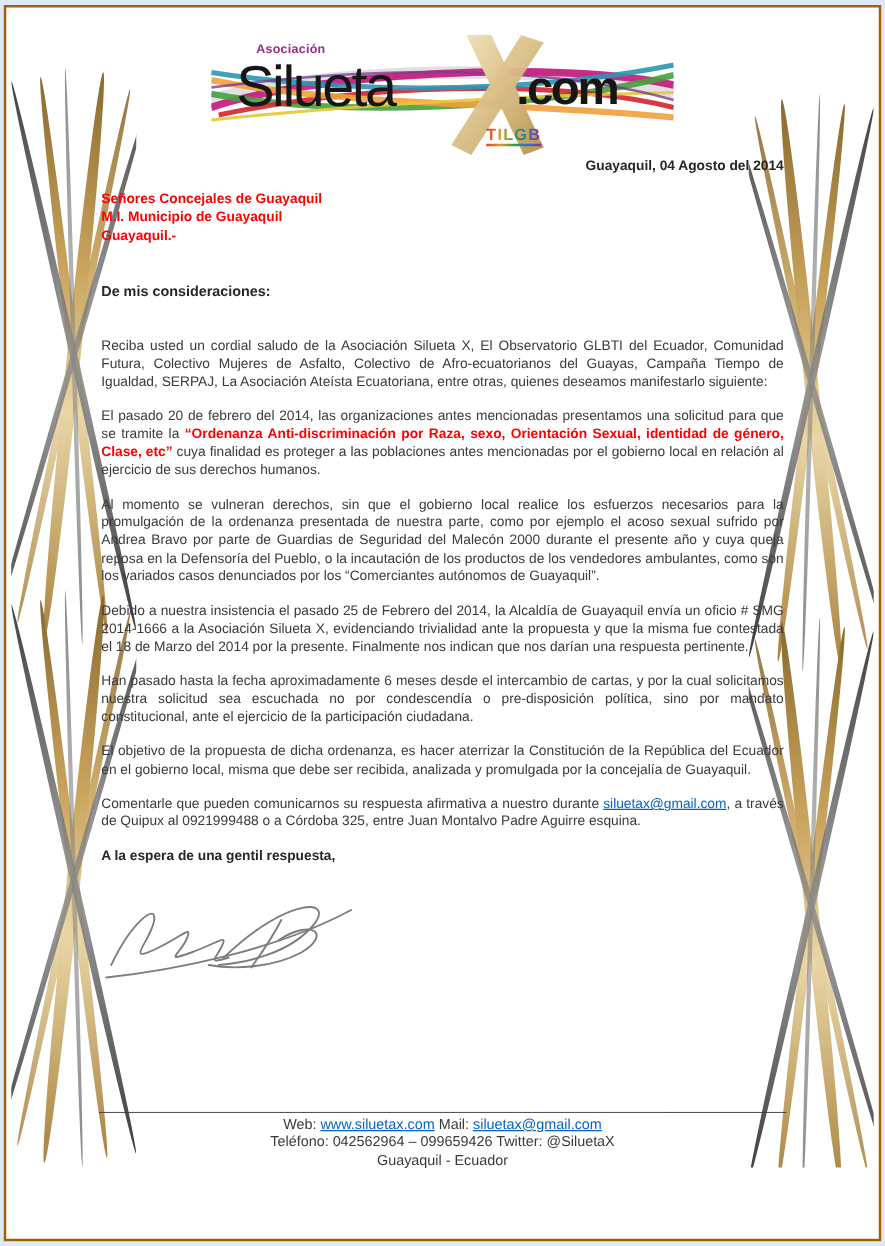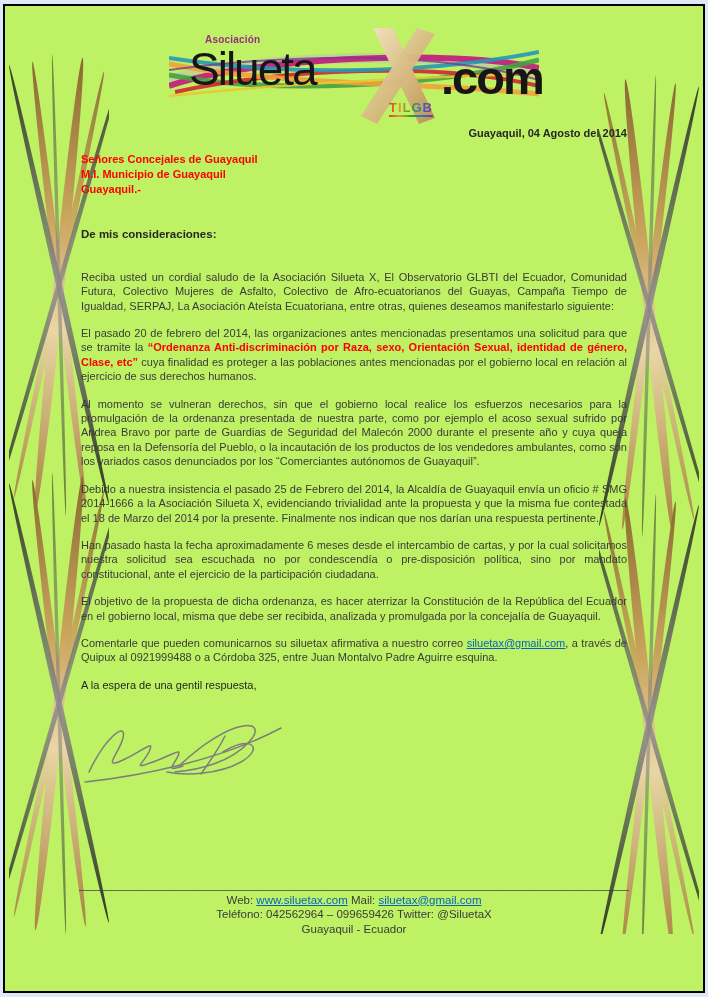--- a/index.html
+++ b/index.html
@@ -5,59 +5,59 @@
   * { margin:0; padding:0; box-sizing:border-box; }
   html,body { background:#eef3fb; }
   body { font-family:"Liberation Sans", sans-serif; }
 
   .frame {
     position:relative; width:708px; height:997px;
     background:#dfe8f7; overflow:hidden;
   }
   .page {
     position:absolute; left:3px; top:4px; right:3px; bottom:4px;
-    background:#bef264; border:2px solid #000000; overflow:hidden;
+    background:#ffffff; border:2px solid #a16207; overflow:hidden;
   }
 
   
   .ornament { position:absolute; top:48px; width:100px; height:880px; z-index:1; }
   .ornament.left  { left:4px; }
   .ornament.right { right:4px; transform:scaleX(-1); }
 
   
   .logo { position:absolute; left:50%; top:22px; transform:translateX(-50%);
           width:330px; height:100px; z-index:3; }
   .logo .swoosh { position:absolute; left:-20px; top:0; }
   .logo .asociacion { position:absolute; left:16px; top:6px;
         font-size:10px; font-weight:bold; color:#9c2a86; letter-spacing:.2px; }
   .logo .silueta { position:absolute; left:0px; top:14px;
         font-size:46px; font-weight:normal; color:#161616; letter-spacing:-2px; }
   .logo .xmark { position:absolute; left:170px; top:0px; }
-  .logo .dotcom { position:absolute; left:252px; top:22px;
-        font-size:47px; font-weight:bold; color:#161616; letter-spacing:-2px; }
+  .logo .dotcom { position:absolute; left:224px; top:22px;
+        font-size:38px; font-weight:bold; color:#161616; letter-spacing:-2px; }
   .logo .tilgb { position:absolute; left:200px; top:72px;
         font-size:13px; font-weight:bold; letter-spacing:1px;
         color:#c2388e;
         background:linear-gradient(90deg,#d93a2e,#e8952c,#3f9c35,#2a6fd4,#8e2d8e);
         -webkit-background-clip:text; background-clip:text;
         -webkit-text-fill-color:transparent;
         border-bottom:2px solid;
         border-image:linear-gradient(90deg,#d93a2e,#e8952c,#3f9c35,#2a6fd4,#8e2d8e) 1; }
 
   
   .content { position:absolute; left:76px; right:76px; top:120px; z-index:2;
              color:#3a3a3a; font-size:11px; line-height:14.4px; }
   .date { text-align:right; font-weight:bold; color:#262626; margin-bottom:12px; }
   .recipients { margin-bottom:30px; }
   .recipients div { font-weight:bold; color:#ff0000; line-height:15px; }
   .salutation { font-weight:bold; color:#262626; margin-bottom:28px; font-size:11.5px; }
   .para { text-align:justify; margin-bottom:13px; }
   .para .hl { font-weight:bold; color:#ff0000; }
   .para a, .flink { color:#0563c1; text-decoration:underline; cursor:pointer; }
-  .closing { font-weight:normal; color:#262626; margin-top:11px; }
+  .closing { font-weight:bold; color:#262626; margin-top:11px; }
   .sig-img { margin:16px 0 0 0; }
   .signer div { font-weight:bold; color:#ff0000; line-height:14px; }
 
   
   .footer { position:absolute; left:74px; right:74px; top:872px; z-index:2;
             text-align:center; color:#3a3a3a; font-size:11.5px; line-height:14.5px; }
   .footer .rule { white-space:nowrap; overflow:hidden; letter-spacing:0;
                   color:#3a3a3a; text-align:left; }
 </style>
 </head>
@@ -159,21 +159,21 @@
 
       <p class="para">Reciba usted un cordial saludo de la Asociación Silueta X, El Observatorio GLBTI del Ecuador, Comunidad Futura, Colectivo Mujeres de Asfalto, Colectivo de Afro-ecuatorianos del Guayas, Campaña Tiempo de Igualdad, SERPAJ, La Asociación Ateísta Ecuatoriana, entre otras, quienes deseamos manifestarlo siguiente:</p>
 
       <p class="para"><span>El pasado 20 de febrero del 2014, las organizaciones antes mencionadas presentamos una solicitud para que se tramite la </span><span class="hl">“Ordenanza Anti-discriminación por Raza, sexo, Orientación Sexual, identidad de género, Clase, etc”</span><span> cuya finalidad es proteger a las poblaciones antes mencionadas por el gobierno local en relación al ejercicio de sus derechos humanos.</span></p>
 
       <p class="para">Al momento se vulneran derechos, sin que el gobierno local realice los esfuerzos necesarios para la promulgación de la ordenanza presentada de nuestra parte, como por ejemplo el acoso sexual sufrido por Andrea Bravo por parte de Guardias de Seguridad del Malecón 2000 durante el presente año y cuya queja reposa en la Defensoría del Pueblo, o la incautación de los productos de los vendedores ambulantes, como son los variados casos denunciados por los “Comerciantes autónomos de Guayaquil”.</p>
       <p class="para">Debido a nuestra insistencia el pasado 25 de Febrero del 2014, la Alcaldía de Guayaquil envía un oficio # SMG 2014-1666 a la Asociación Silueta X, evidenciando trivialidad ante la propuesta y que la misma fue contestada el 18 de Marzo del 2014 por la presente. Finalmente nos indican que nos darían una respuesta pertinente.</p>
       <p class="para">Han pasado hasta la fecha aproximadamente 6 meses desde el intercambio de cartas, y por la cual solicitamos nuestra solicitud sea escuchada no por condescendía o pre-disposición política, sino por mandato constitucional, ante el ejercicio de la participación ciudadana.</p>
       <p class="para">El objetivo de la propuesta de dicha ordenanza, es hacer aterrizar la Constitución de la República del Ecuador en el gobierno local, misma que debe ser recibida, analizada y promulgada por la concejalía de Guayaquil.</p>
 
-      <p class="para"><span>Comentarle que pueden comunicarnos su siluetax afirmativa a nuestro correo </span><a href="#">siluetax@gmail.com</a><span>, a través de Quipux al 0921999488 o a Córdoba 325, entre Juan Montalvo Padre Aguirre esquina.</span></p>
+      <p class="para"><span>Comentarle que pueden comunicarnos su respuesta afirmativa a nuestro durante </span><a href="#">siluetax@gmail.com</a><span>, a través de Quipux al 0921999488 o a Córdoba 325, entre Juan Montalvo Padre Aguirre esquina.</span></p>
 
       <div class="closing">A la espera de una gentil respuesta,</div>
 
       <svg class="sig-img" width="210" height="82" viewBox="0 0 210 82">
         <g fill="none" stroke="#7d7d7d" stroke-width="1.5" stroke-linecap="round">
           <path d="M8 64 C24 30 46 12 42 30 C38 46 20 62 42 52 C64 42 74 30 68 44 C62 56 50 62 72 54 C94 46 102 38 96 50 C92 58 84 64 102 58"></path>
           <path d="M98 58 C150 8 190 10 168 34 C150 54 118 62 94 64"></path>
           <path d="M142 44 C170 26 184 40 160 54 C138 66 106 68 86 64"></path>
           <path d="M4 74 C60 68 140 52 200 20"></path>
           <path d="M120 66 C130 52 138 40 144 28"></path>

